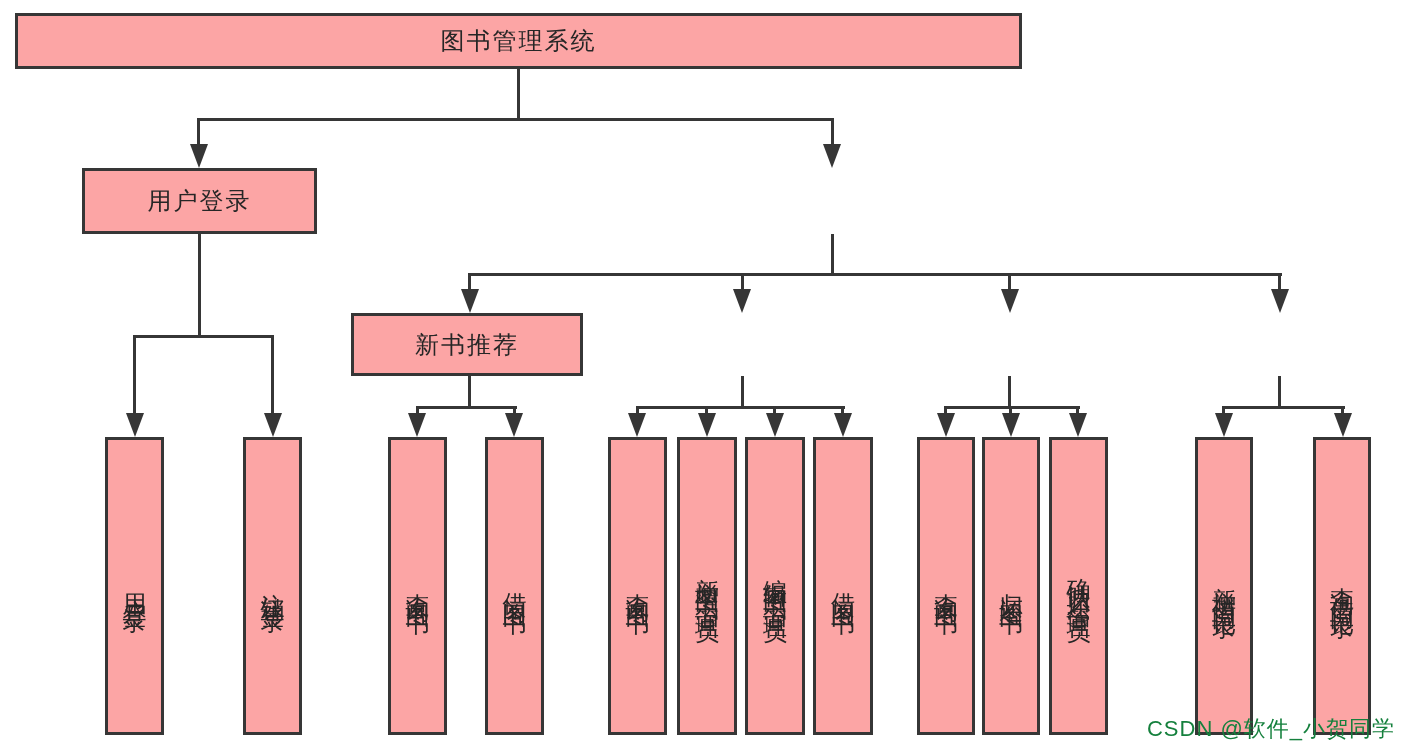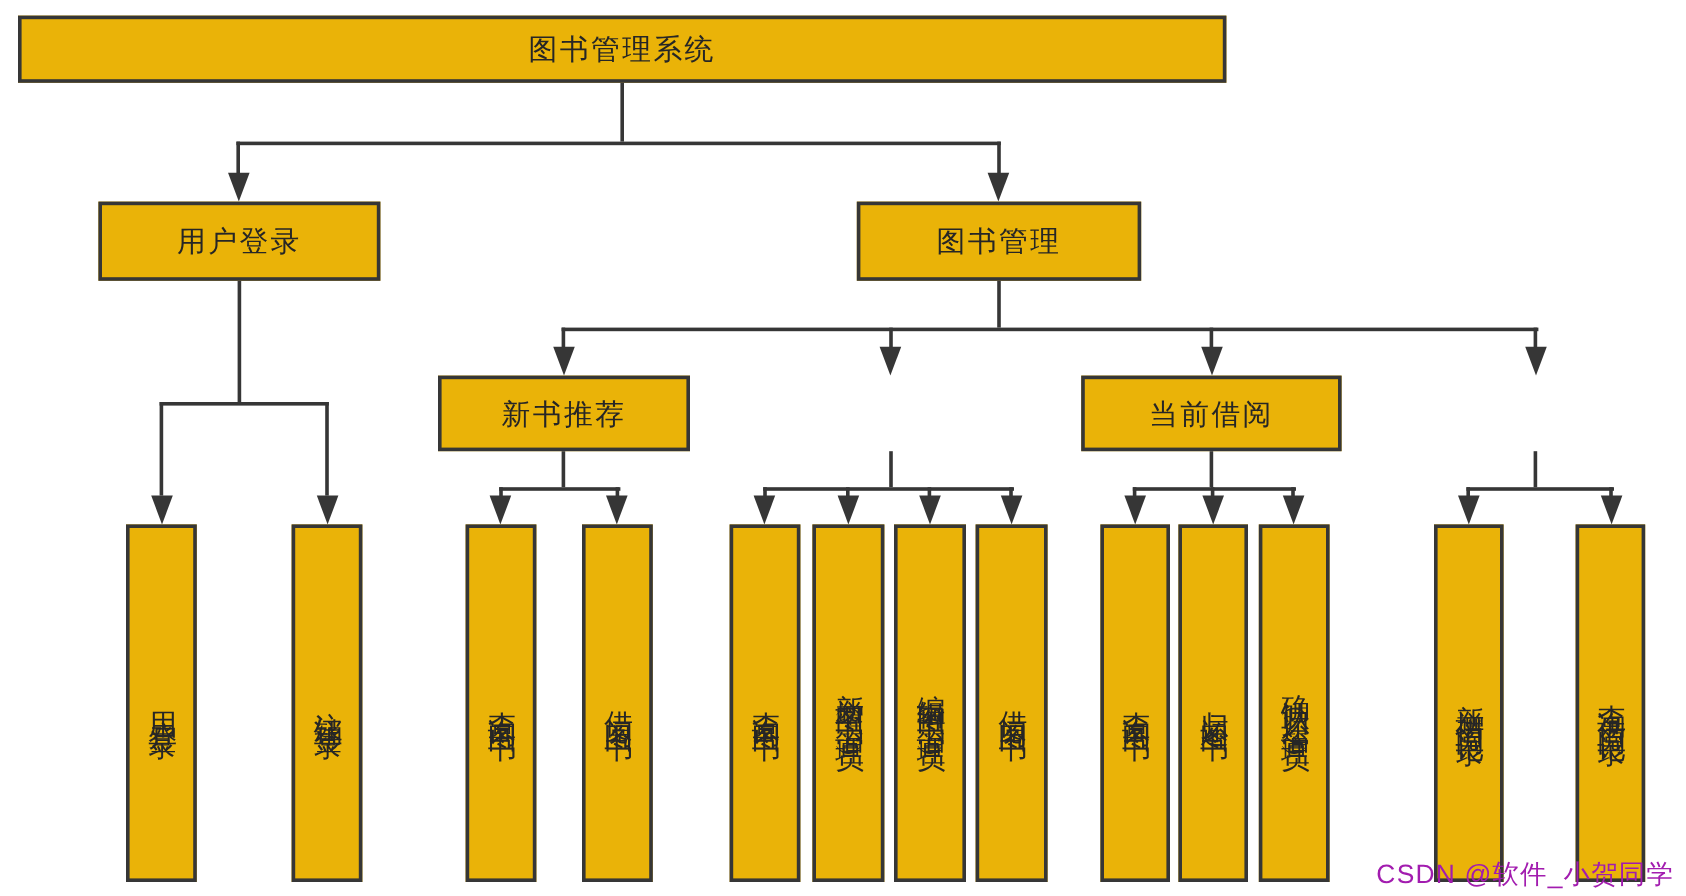--- a/index.html
+++ b/index.html
@@ -2,38 +2,38 @@
 <html><head>
 <meta charset="utf-8">
 <style>
   html,body{margin:0;padding:0;background:#ffffff;}
   .stage{
     position:relative;width:1405px;height:747px;background:#ffffff;
     font-family:"Liberation Sans",sans-serif;overflow:hidden;
   }
   .box{
     position:absolute;box-sizing:border-box;border:3px solid #363636;
-    background:#eab308;display:flex;align-items:center;justify-content:center;
+    background:#fca5a5;display:flex;align-items:center;justify-content:center;
   }
   .lbl{
     font-size:24px;color:#262626;letter-spacing:2px;white-space:nowrap;
   }
   .vlbl{
     writing-mode:vertical-lr;text-orientation:mixed;
     font-size:24px;color:#262626;letter-spacing:6px;line-height:1;white-space:nowrap;
   }
   .line{position:absolute;background:#363636;}
   .arrow{
     position:absolute;width:0;height:0;
     border-left:9px solid transparent;border-right:9px solid transparent;
     border-top:24px solid #363636;
   }
   .watermark{
     position:absolute;top:714px;right:10px;
-    font-size:22px;color:#a21caf;letter-spacing:1px;white-space:nowrap;
+    font-size:22px;color:#15803d;letter-spacing:1px;white-space:nowrap;
   }
 </style>
 </head>
 <body>
 
 <div class="stage">
 
   <div class="box" style="left:15px;top:13px;width:1007px;height:56px">
     <span class="lbl">图书管理系统</span>
   </div>
@@ -41,47 +41,41 @@
   <div class="line" style="left:517px;top:69px;width:3px;height:49px"></div>
   <div class="line" style="left:197px;top:118px;width:637px;height:3px"></div>
   <div class="line" style="left:197px;top:118px;width:3px;height:28px"></div>
   <div class="arrow" style="left:190px;top:144px"></div>
   <div class="line" style="left:831px;top:118px;width:3px;height:28px"></div>
   <div class="arrow" style="left:823px;top:144px"></div>
 
   <div class="box" style="left:82px;top:168px;width:235px;height:66px">
     <span class="lbl">用户登录</span>
   </div>
-  <div class="box" style="left:714px;top:168px;width:237px;height:66px">
-    <span class="lbl">图书管理</span>
-  </div>
 
   <div class="line" style="left:198px;top:234px;width:3px;height:101px"></div>
   <div class="line" style="left:133px;top:335px;width:141px;height:3px"></div>
   <div class="line" style="left:133px;top:335px;width:3px;height:78px"></div>
   <div class="arrow" style="left:126px;top:413px"></div>
   <div class="line" style="left:271px;top:335px;width:3px;height:78px"></div>
   <div class="arrow" style="left:264px;top:413px"></div>
 
   <div class="line" style="left:831px;top:234px;width:3px;height:39px"></div>
   <div class="line" style="left:468px;top:273px;width:814px;height:3px"></div>
   <div class="line" style="left:468px;top:273px;width:3px;height:18px"></div>
   <div class="arrow" style="left:461px;top:289px"></div>
   <div class="line" style="left:741px;top:273px;width:3px;height:18px"></div>
   <div class="arrow" style="left:733px;top:289px"></div>
   <div class="line" style="left:1008px;top:273px;width:3px;height:18px"></div>
   <div class="arrow" style="left:1001px;top:289px"></div>
   <div class="line" style="left:1278px;top:273px;width:3px;height:18px"></div>
   <div class="arrow" style="left:1271px;top:289px"></div>
 
-  <div class="box" style="left:365px;top:313px;width:210px;height:63px">
+  <div class="box" style="left:351px;top:313px;width:232px;height:63px">
     <span class="lbl">新书推荐</span>
-  </div>
-  <div class="box" style="left:901px;top:313px;width:217px;height:63px">
-    <span class="lbl">当前借阅</span>
   </div>
 
   <div class="line" style="left:468px;top:376px;width:3px;height:30px"></div>
   <div class="line" style="left:416px;top:406px;width:101px;height:3px"></div>
   <div class="line" style="left:416px;top:406px;width:3px;height:9px"></div>
   <div class="arrow" style="left:408px;top:413px"></div>
   <div class="line" style="left:513px;top:406px;width:3px;height:9px"></div>
   <div class="arrow" style="left:505px;top:413px"></div>
 
   <div class="line" style="left:741px;top:376px;width:3px;height:30px"></div>

